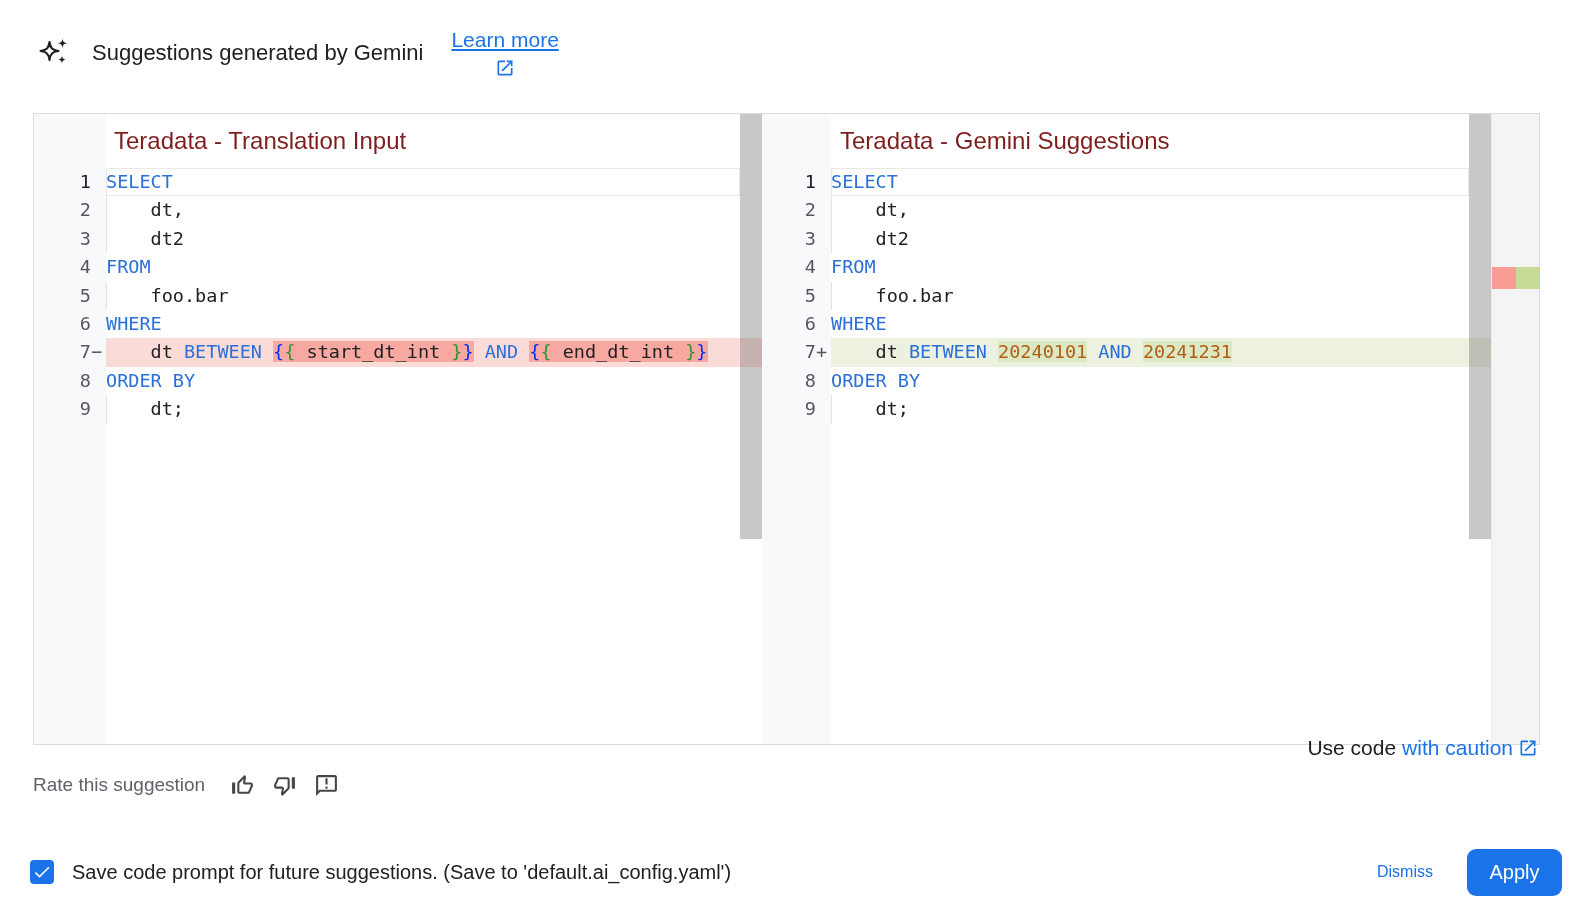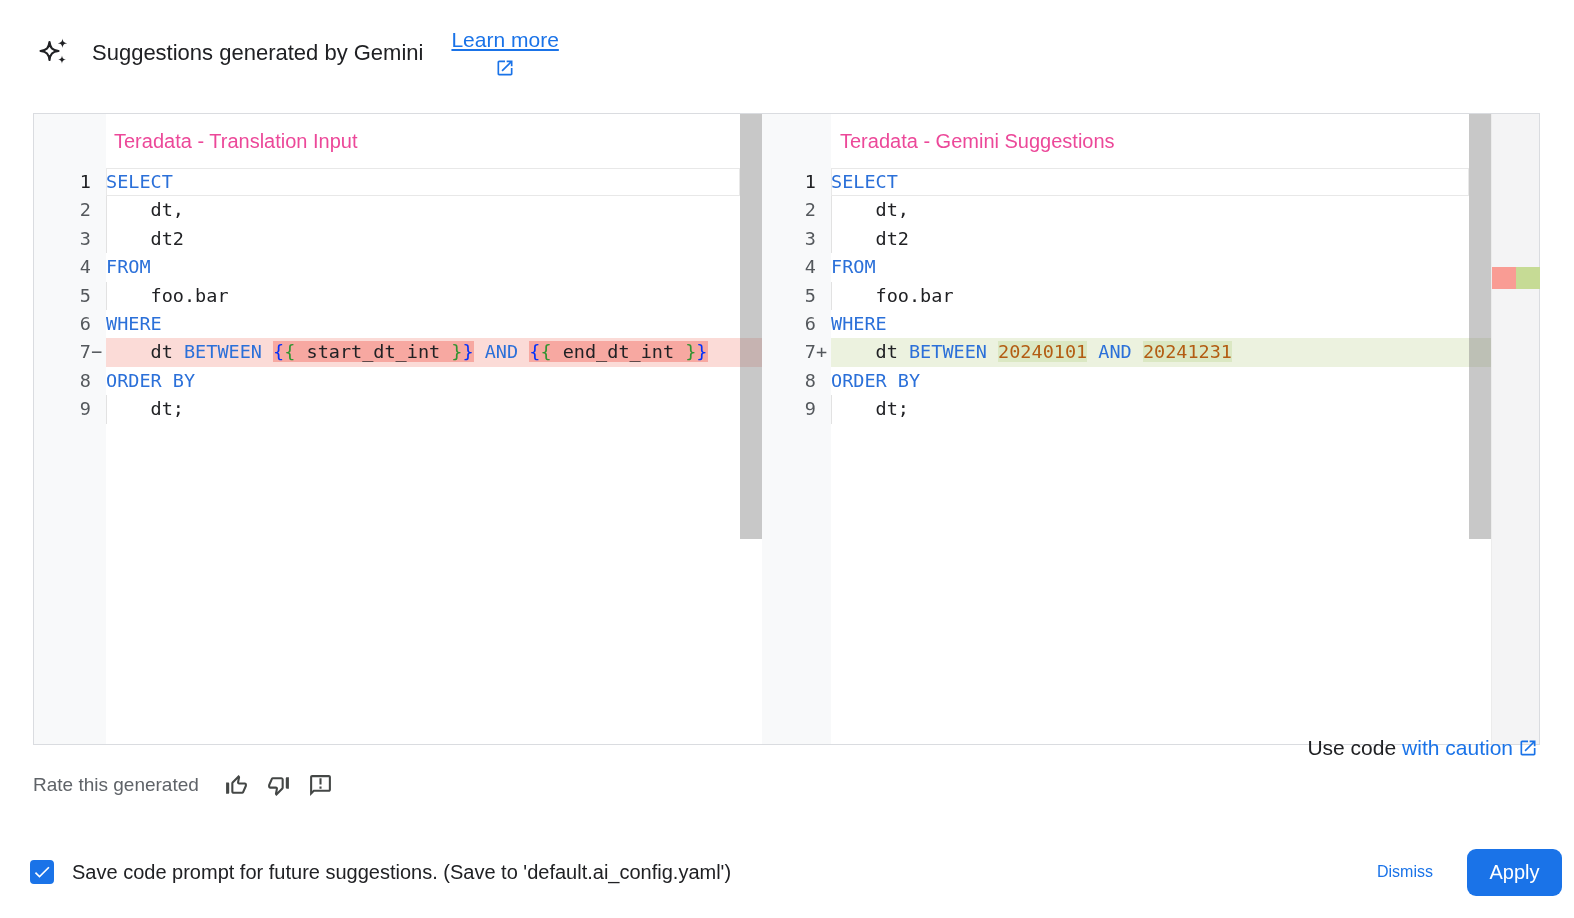--- a/index.html
+++ b/index.html
@@ -17,21 +17,21 @@
   
   .diff-container{position:absolute;left:33px;top:113px;width:1507px;height:632px;
     border:1px solid var(--border);display:flex;background:#fff;}
   .editor{position:relative;height:100%;}
   .editor-left{width:728px;}
   .editor-right{width:777px;}
   .gutter-bg{position:absolute;top:0;bottom:0;left:0;background:var(--gutter-bg);}
   .editor-left .gutter-bg{width:72px;}
   .editor-right .gutter-bg{width:69px;}
   .editor-header{position:relative;height:54px;display:flex;align-items:center;
-    font-size:20px;color:#ec4899;}
+    font-size:24px;color:#7f1d1d;}
   .editor-left .editor-header{padding-left:80px;}
   .editor-right .editor-header{padding-left:78px;}
 
   .code-lines{position:relative;font-family:"DejaVu Sans Mono",monospace;font-size:18.5px;}
   .editor-right .code-lines{margin-right:48px;}
   .code-line{display:flex;height:28.4px;line-height:28.4px;white-space:pre;}
   .gut{display:flex;color:#54585c;flex:0 0 auto;}
   .editor-left .gut{width:72px;}
   .editor-right .gut{width:69px;}
   .lnum{flex:1;text-align:right;}
@@ -139,21 +139,21 @@
     <div class="scrollbar"></div>
     <div class="overview-ruler">
       <div class="ruler-mark del"></div>
       <div class="ruler-mark ins"></div>
     </div>
   </div>
 
 </div>
 
 <div class="rate-row">
-  <span class="rate-label">Rate this generated</span>
+  <span class="rate-label">Rate this suggestion</span>
   <div class="rate-icons">
     <button class="icon-btn">
       <svg viewBox="0 0 24 24" fill="currentColor">
         <path d="M13.11 5.72l-.57 2.89c-.12.59.04 1.2.42 1.66.38.46.94.73 1.54.73H20v1.08L17.43 18H9.34c-.18 0-.34-.16-.34-.34V9.82l4.11-4.1M14 2L7.59 8.41C7.21 8.79 7 9.3 7 9.83v7.83C7 18.95 8.05 20 9.34 20h8.1c.71 0 1.36-.37 1.72-.97l2.67-6.15c.11-.25.17-.52.17-.8V11c0-1.1-.9-2-2-2h-5.5l.92-4.65c.05-.22.02-.46-.08-.66-.23-.45-.52-.86-.88-1.22L14 2zM4 9H2v11h2c.55 0 1-.45 1-1v-9c0-.55-.45-1-1-1z"></path>
       </svg>
     </button>
     <button class="icon-btn">
       <svg viewBox="0 0 24 24" fill="currentColor">
         <path d="M10.89 18.28l.57-2.89c.12-.59-.04-1.2-.42-1.66-.38-.46-.94-.73-1.54-.73H4v-1.08L6.57 6h8.09c.18 0 .34.16.34.34v7.84l-4.11 4.1M10 22l6.41-6.41c.38-.38.59-.89.59-1.42V6.34C17 5.05 15.95 4 14.66 4h-8.1c-.71 0-1.36.37-1.72.97l-2.67 6.15c-.11.25-.17.52-.17.8V13c0 1.1.9 2 2 2h5.5l-.92 4.65c-.05.22-.02.46.08.66.23.45.52.86.88 1.22L10 22zM20 15h2V4h-2c-.55 0-1 .45-1 1v9c0 .55.45 1 1 1z"></path>
       </svg>

